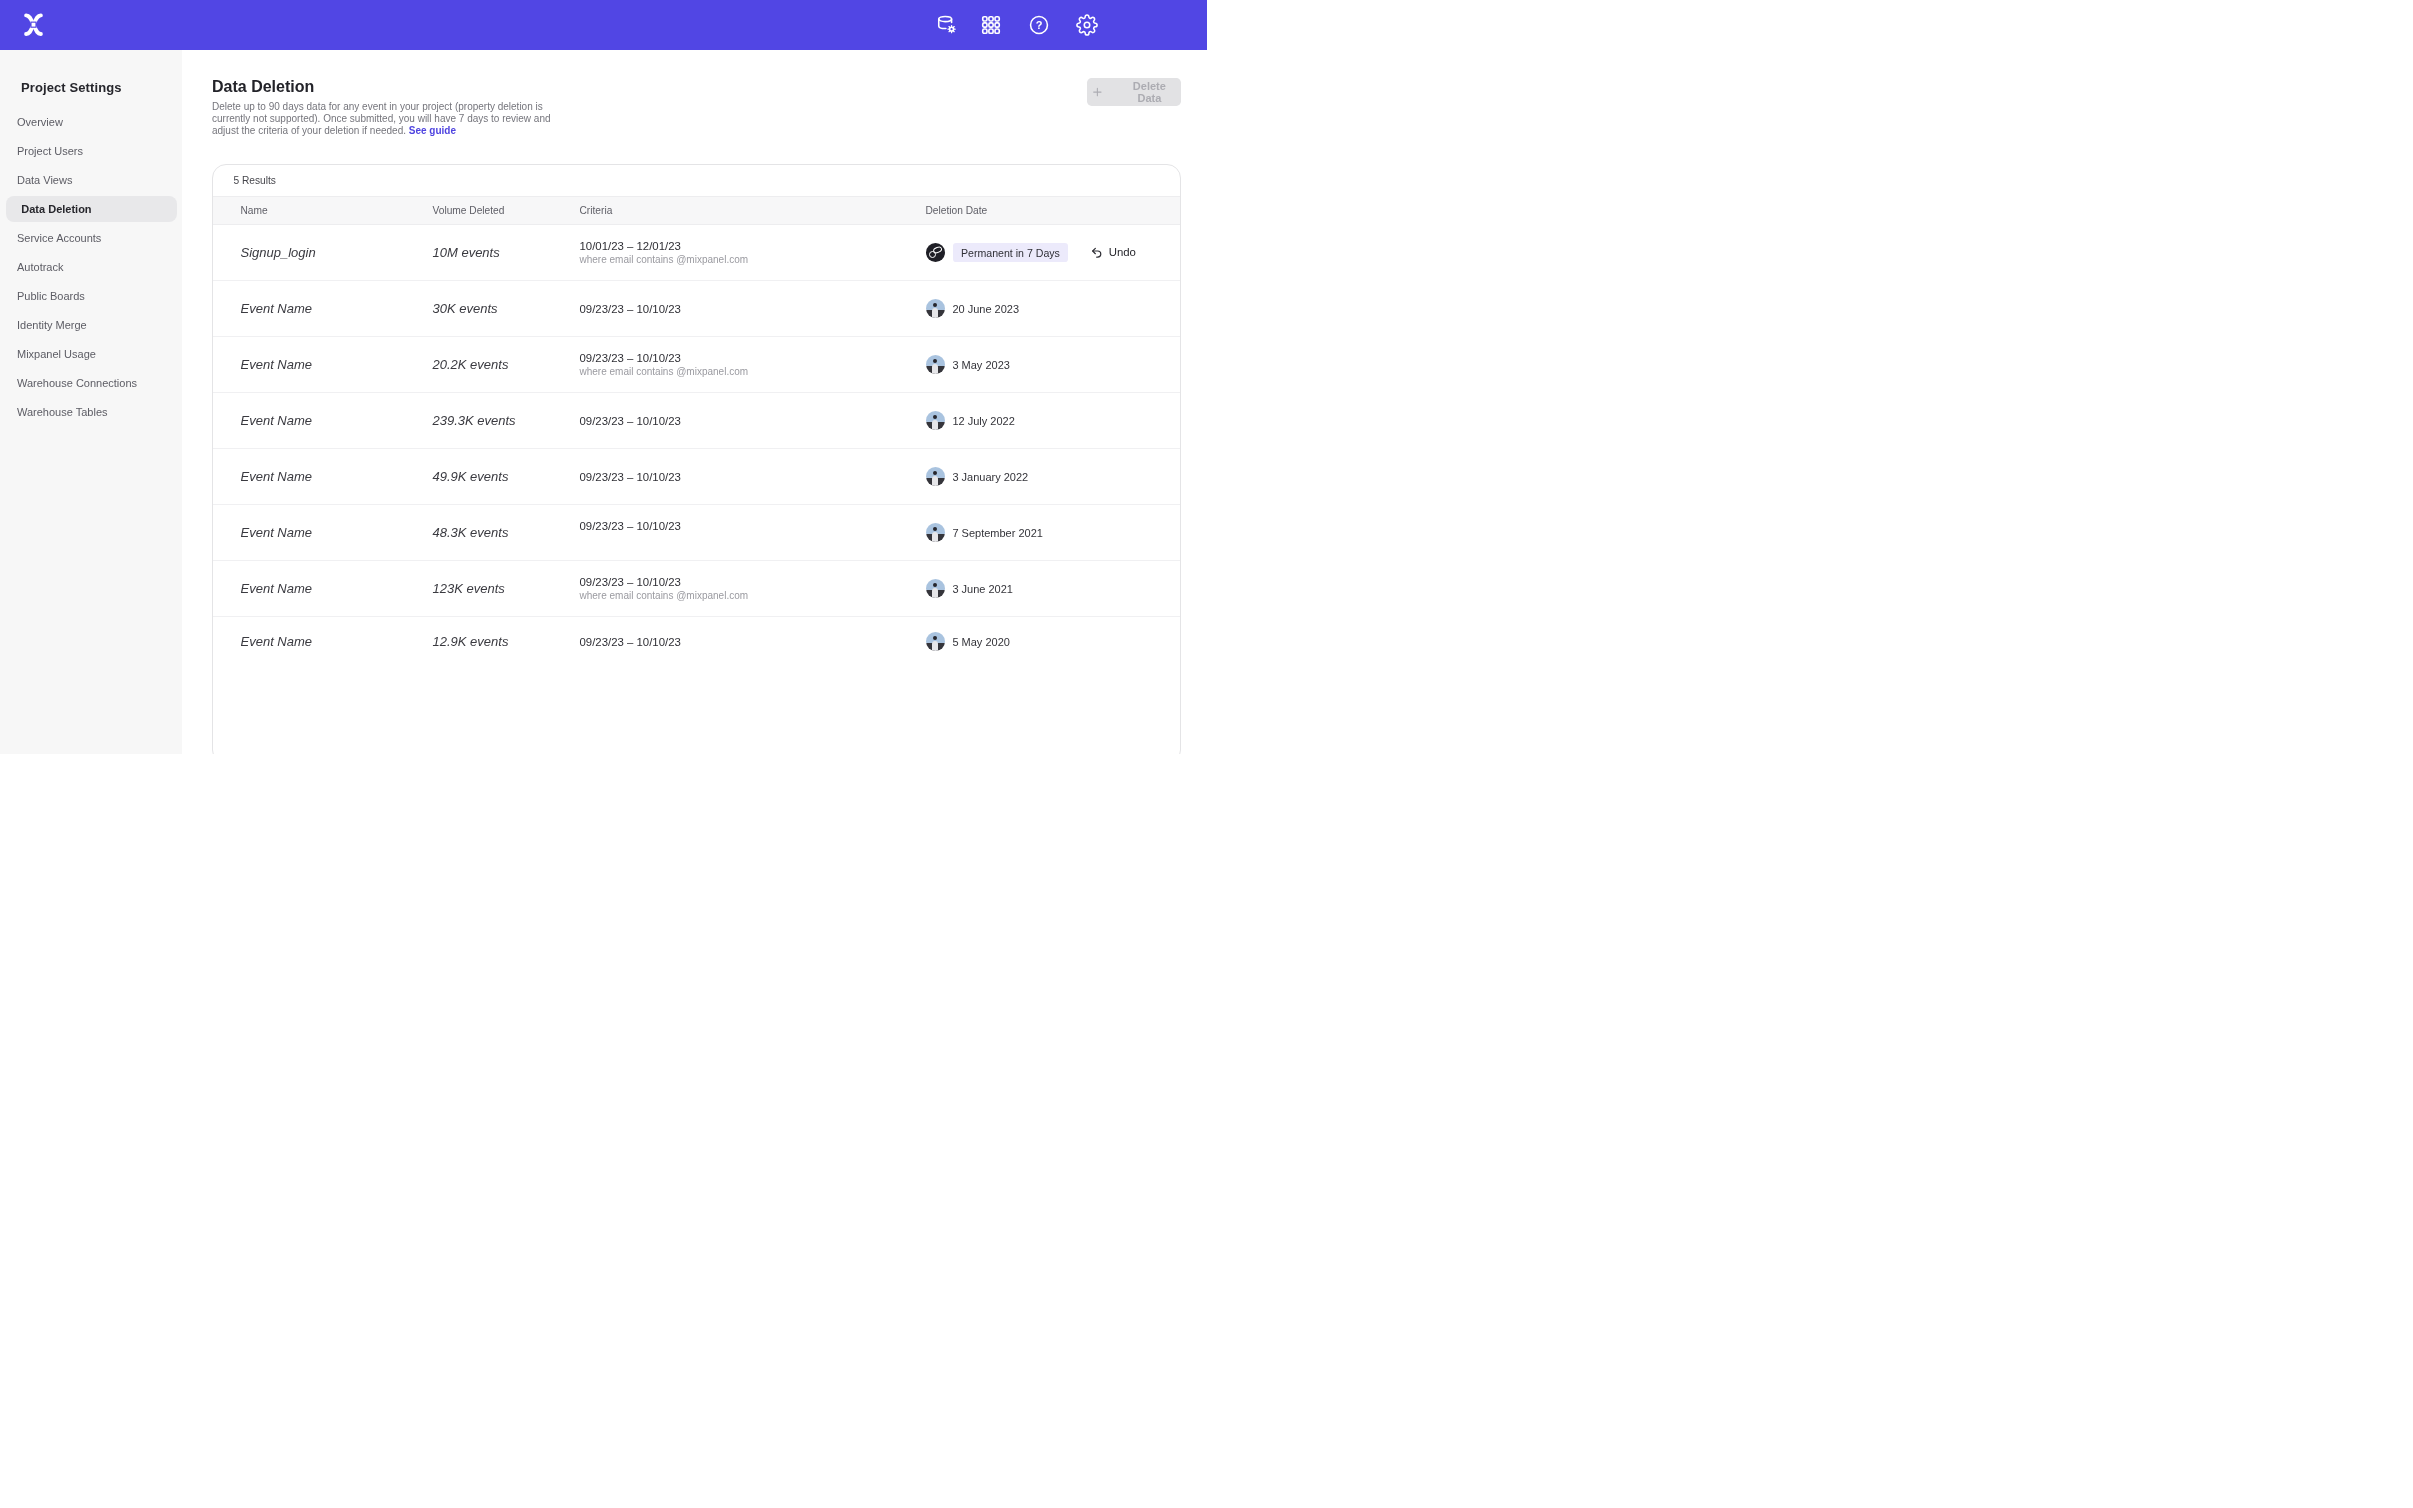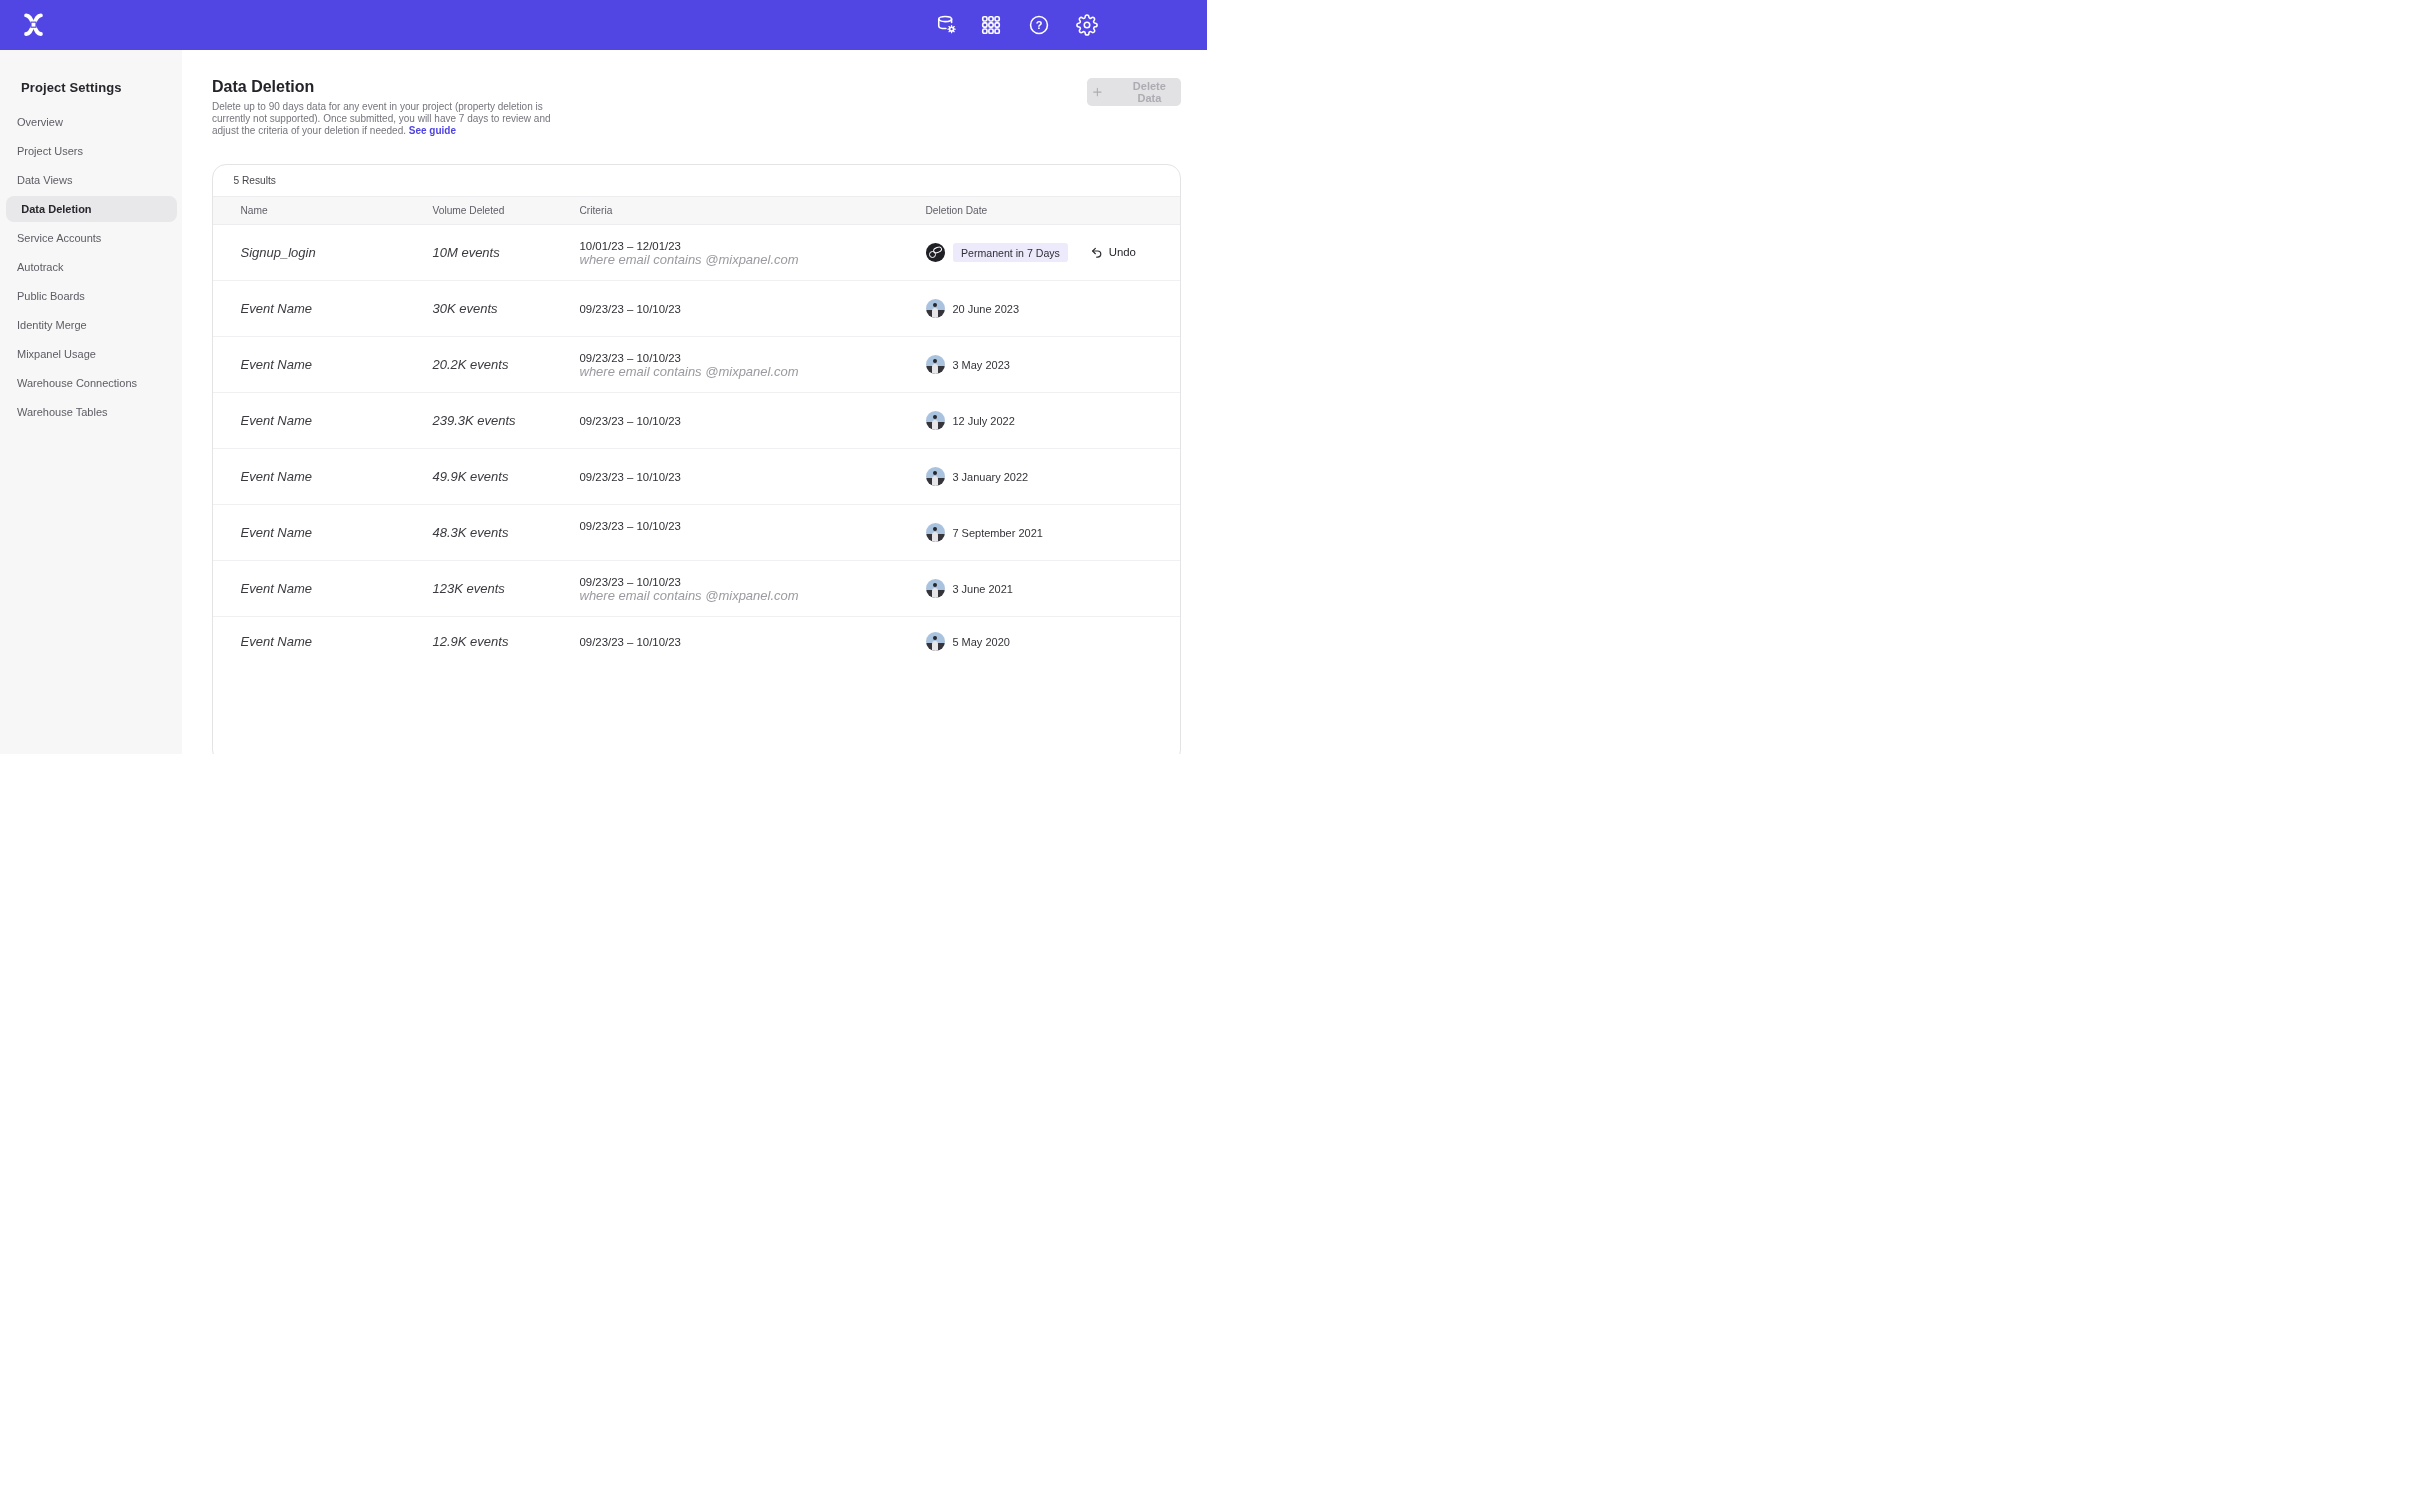--- a/index.html
+++ b/index.html
@@ -35,21 +35,21 @@
         border:0.8px solid #E4E4E6;border-radius:14px;box-sizing:border-box;overflow:hidden;}
   .results-bar{height:31px;display:flex;align-items:center;padding-left:20.4px;font-size:10.2px;color:#46464C;}
   .grid-row{display:grid;grid-template-columns:27.5px 192px 147px 346px auto;align-items:center;}
   .thead{height:29px;background:#F7F7F8;border-top:0.8px solid #EDEDEF;border-bottom:0.8px solid #EDEDEF;
          box-sizing:border-box;font-size:10.2px;color:#5E5E66;}
   .trow{height:56px;border-bottom:0.8px solid #F0F0F2;box-sizing:border-box;}
   .trow:last-child{border-bottom:none;height:49px;}
   .cell-name,.cell-vol{font-size:13px;color:#3A3A40;font-style:italic;}
   .cell-crit{display:flex;flex-direction:column;justify-content:center;align-self:stretch;}
   .crit-main{font-size:11.4px;color:#2F2F35;line-height:14px;}
-  .crit-sub{font-size:13px;color:#9A9AA0;line-height:12.6px;margin-top:1px;min-height:12.6px;font-style:italic;}
+  .crit-sub{font-size:10px;color:#9A9AA0;line-height:12.6px;margin-top:1px;min-height:12.6px;}
   .cell-del{display:flex;align-items:center;}
   .del-date{font-size:11px;color:#34343A;margin-left:7.9px;}
 
   
   .avatar{width:19px;height:19px;border-radius:50%;position:relative;overflow:hidden;flex:none;}
   .avatar-photo{background:linear-gradient(#A9C3DF 0 57%,#35353B 57% 100%);}
   .avatar-photo::before{content:"";position:absolute;left:7.5px;top:4.3px;width:3.9px;height:3.9px;border-radius:50%;background:#26262C;}
   .avatar-photo::after{content:"";position:absolute;left:6.3px;top:9px;width:6.3px;height:10.2px;background:#E6E6E9;border-radius:3.1px 3.1px 0 0;}
   .avatar-dark{background:#1F1F26;}
   .avatar-dark::before{content:"";position:absolute;left:3.5px;top:7.5px;width:7px;height:7px;border:1.2px solid #fff;border-radius:50%;box-sizing:border-box;}

